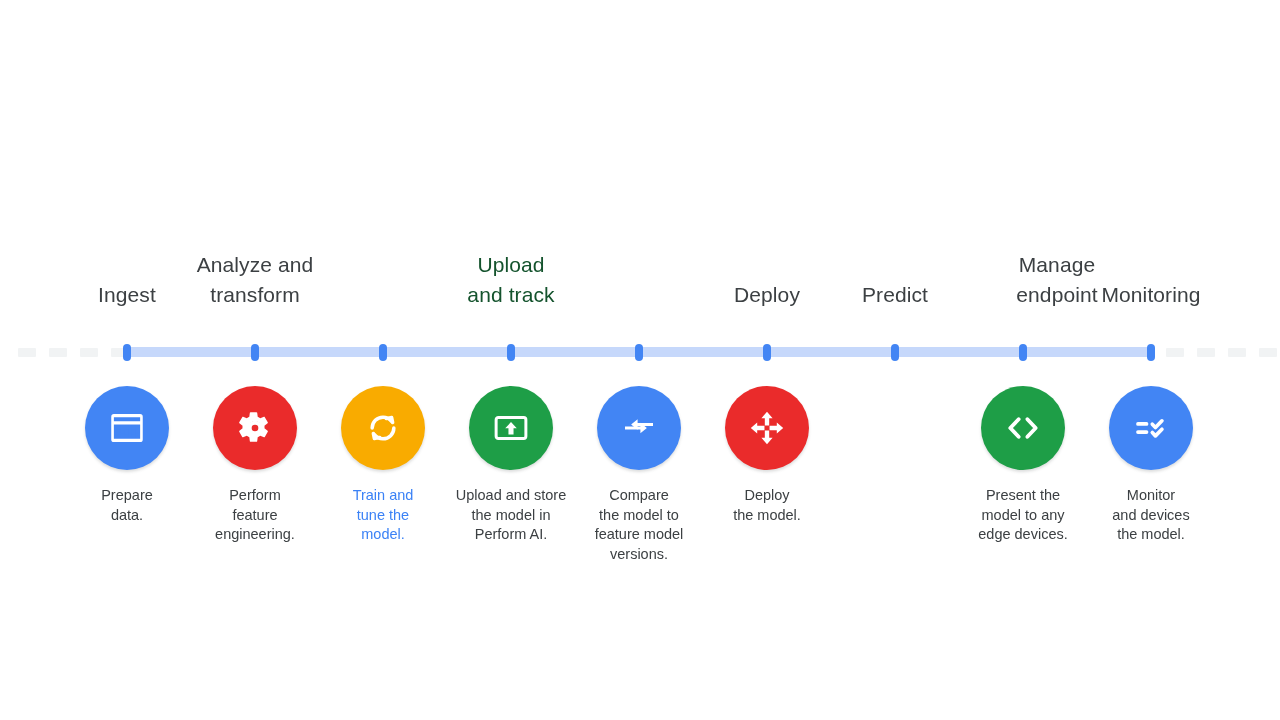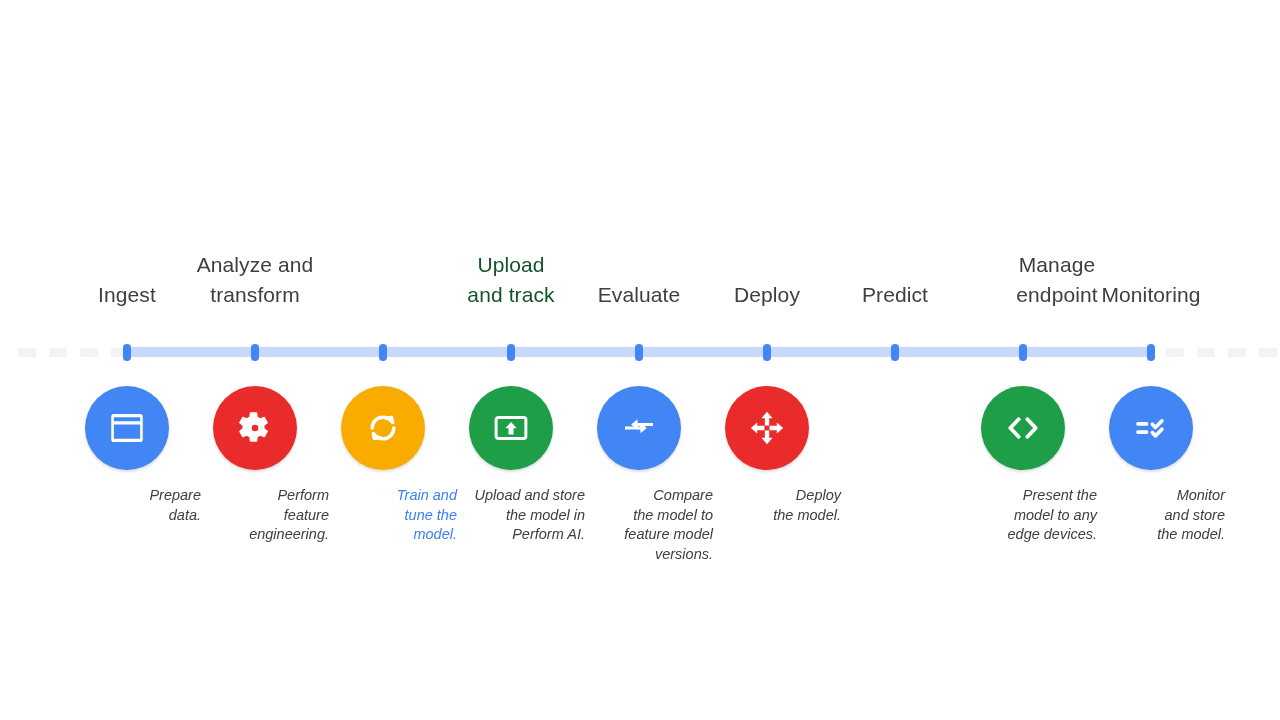--- a/index.html
+++ b/index.html
@@ -84,22 +84,21 @@
     position: absolute;
     left: 0;
     top: 386px;
     width: 1280px;
     height: 300px;
   }
   .node {
     position: absolute;
     width: 160px;
     top: 0;
-    text-align: right;
-    font-style: italic;
+    text-align: center;
   }
   .circle {
     width: 84px;
     height: 84px;
     border-radius: 50%;
     margin: 0 auto;
     display: flex;
     align-items: center;
     justify-content: center;
     box-shadow: 0 2px 3px rgba(60,64,67,0.18);
@@ -118,21 +117,20 @@
 <body style="background: rgb(255, 255, 255);">
 
 <div id="stage">
 
   <div class="phase-row">
       <div class="phase-label" style="left: 47px; color: rgb(60, 64, 67); white-space: pre-line;">Ingest</div>
       <div class="phase-label" style="left: 175px; color: rgb(60, 64, 67); white-space: pre-line;">Analyze and
 transform</div>
       <div class="phase-label" style="left: 431px; color: #14532d; white-space: pre-line;">Upload
 and track</div>
-      <div class="phase-label" style="left: 559px; color: rgb(60, 64, 67); white-space: pre-line;">Evaluate</div>
       <div class="phase-label" style="left: 687px; color: rgb(60, 64, 67); white-space: pre-line;">Deploy</div>
       <div class="phase-label" style="left: 815px; color: rgb(60, 64, 67); white-space: pre-line;">Predict</div>
       <div class="phase-label" style="left: 977px; color: rgb(60, 64, 67); white-space: pre-line;">Manage
 endpoint</div>
       <div class="phase-label" style="left: 1071px; color: rgb(60, 64, 67); white-space: pre-line;">Monitoring</div>
     </div>
 
   <div class="track-wrap">
     <div class="track-bar" style="background: rgb(198, 216, 251);"></div>
   <div class="track-dash" style="left: 18px; background: rgb(241, 243, 244);"></div>
@@ -250,18 +248,18 @@
       <div class="node" style="left: 1071px;">
         <div class="circle" style="background: rgb(66, 133, 244);">
           <svg xmlns="http://www.w3.org/2000/svg" viewBox="0 0 48 48" width="42" height="42">
             <rect x="7" y="17.2" width="14" height="4.2" rx="2.1" fill="#fff"></rect>
             <rect x="7" y="26.6" width="14" height="4.2" rx="2.1" fill="#fff"></rect>
             <path d="M25.5 19.6l3.6 3.8 7.4-7.6" fill="none" stroke="#fff" stroke-width="4.2" stroke-linecap="round" stroke-linejoin="round"></path>
             <path d="M25.5 29.2l3.6 3.8 7.4-7.6" fill="none" stroke="#fff" stroke-width="4.2" stroke-linecap="round" stroke-linejoin="round"></path>
           </svg>
         </div>
         <div class="caption" style="color: rgb(60, 64, 67);">Monitor
-and store
+and devices
 the model.</div>
       </div>
     </div>
 
 </div>
 
 </body></html>

